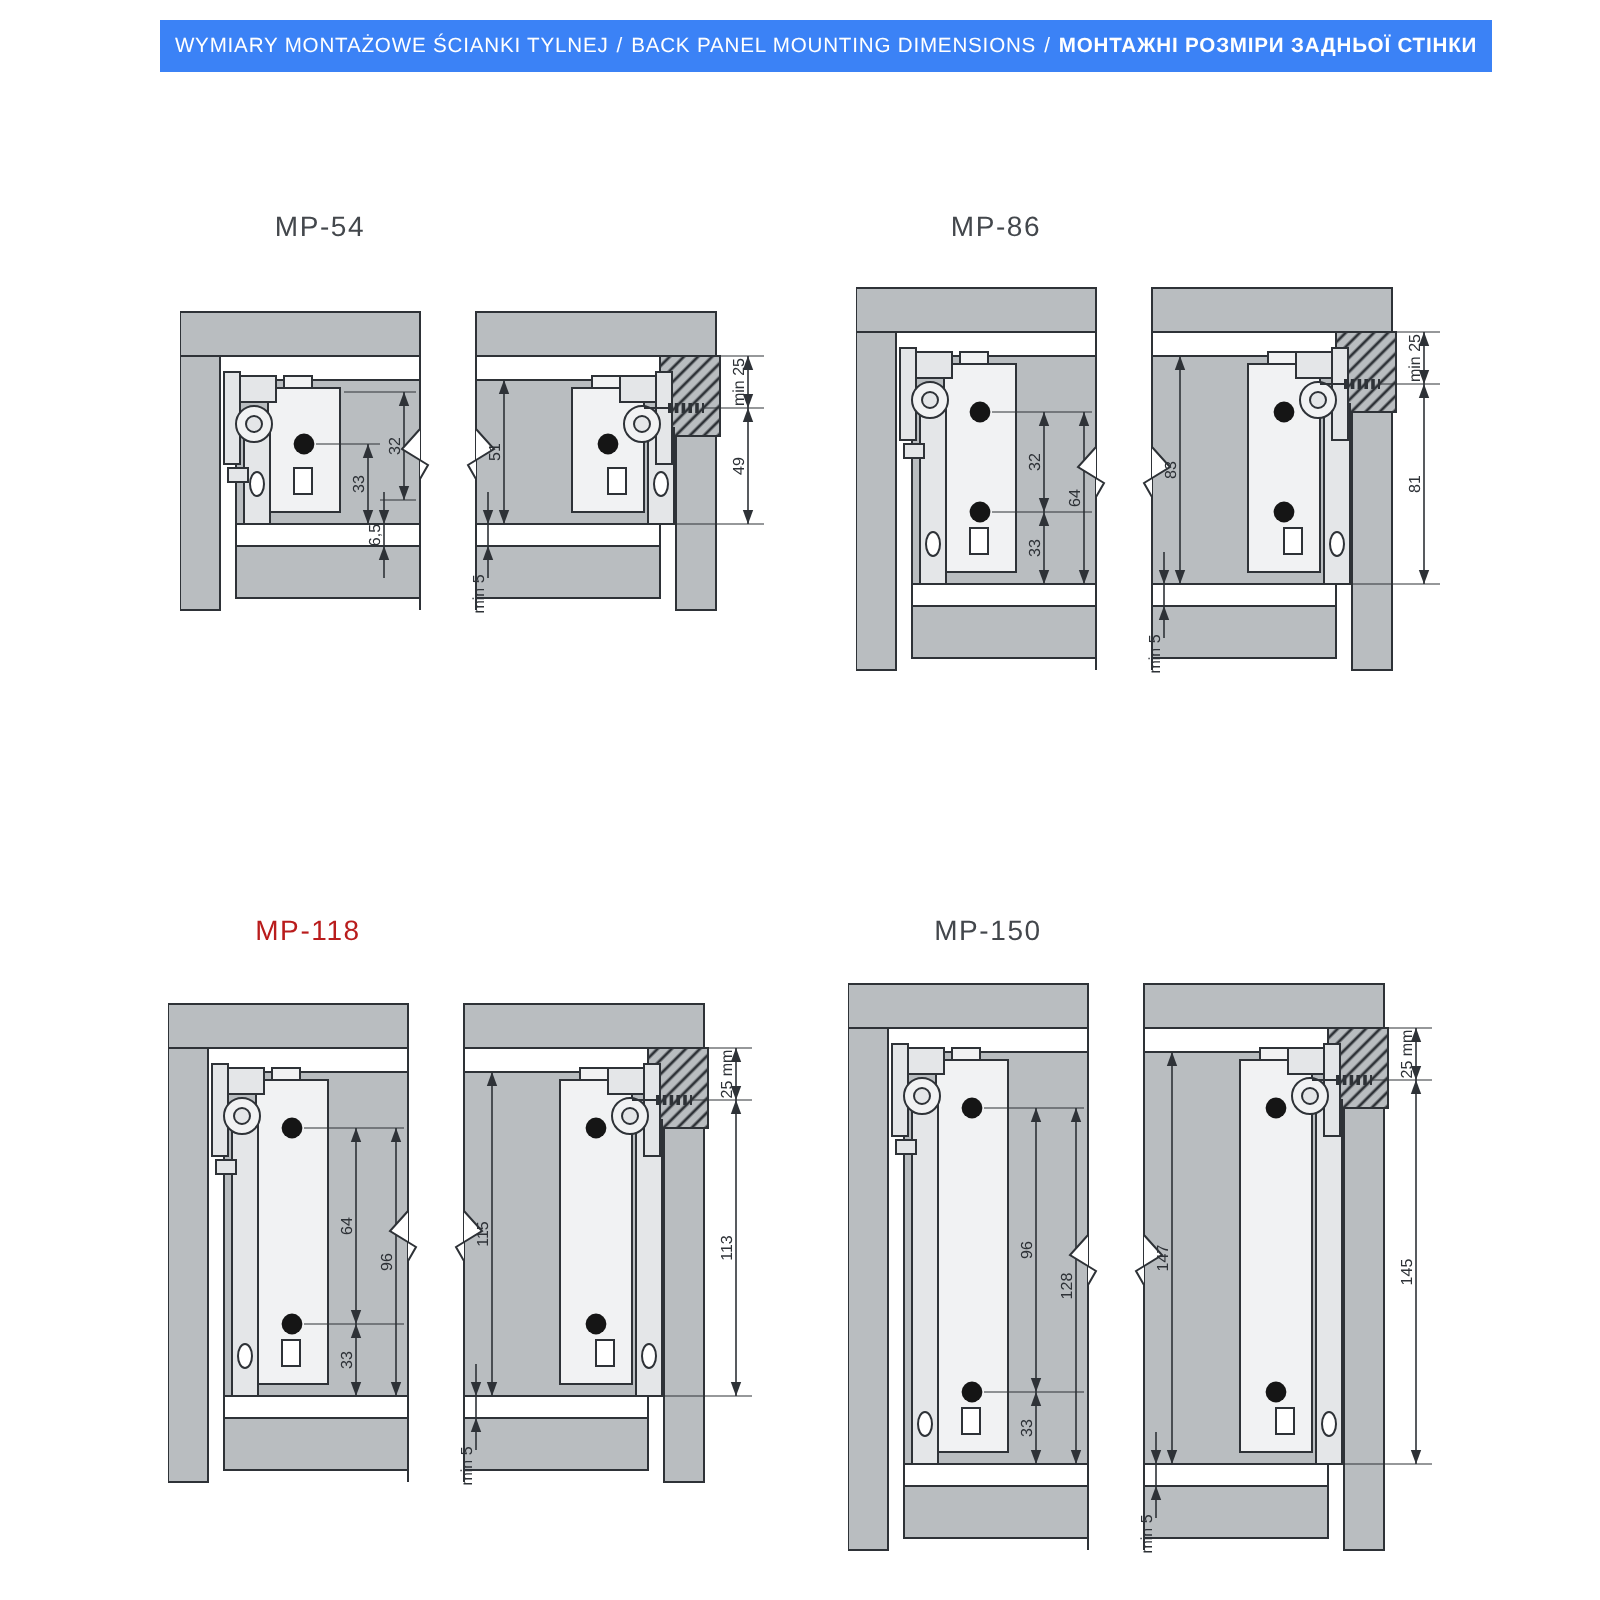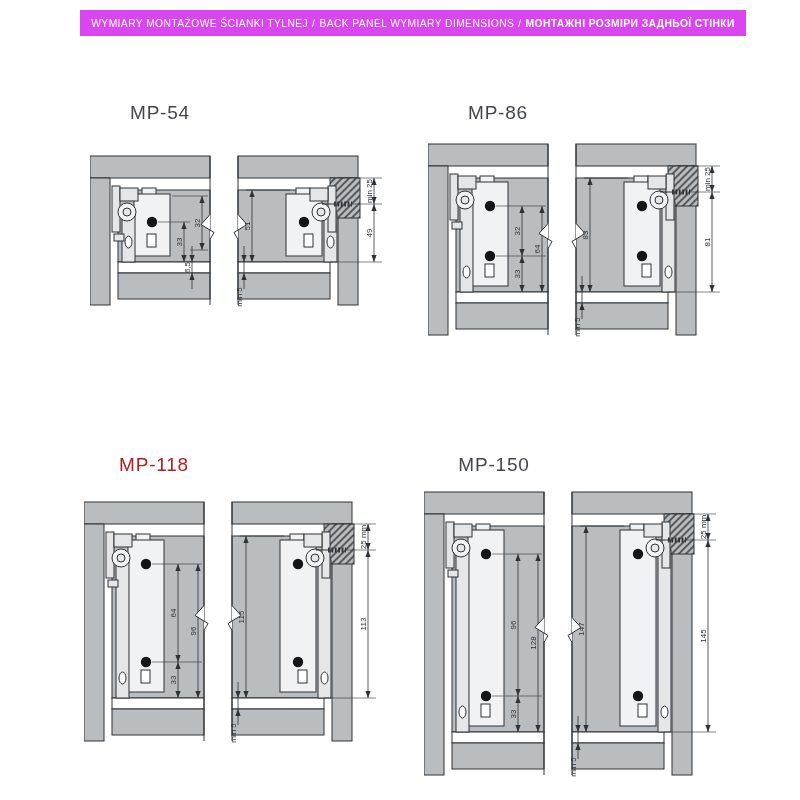--- a/index.html
+++ b/index.html
@@ -9,41 +9,41 @@
   }
   .header-bar{
     position:absolute;left:80px;top:10px;width:666px;height:26px;
     display:flex;align-items:center;justify-content:center;
     font-size:10.3px;letter-spacing:0.4px;white-space:nowrap;
   }
   .header-bar .seg{padding:0 2px;}
   .header-bar .seg.bold{font-weight:700;}
   .dg{position:absolute;}
   .dg-title{
-    width:140px;text-align:center;font-size:19px;letter-spacing:0.8px;
+    width:140px;text-align:center;font-size:14px;letter-spacing:0.8px;
     font-weight:400;line-height:26px;height:26px;
   }
   #dg-mp-54 .dg-title{margin-bottom:20px;}
   #dg-mp-86 .dg-title{margin-bottom:8px;text-align:center;}
   #dg-mp-118 .dg-title{margin-bottom:14px;}
   #dg-mp-150 .dg-title{margin-bottom:4px;}
   #dg-mp-54{left:90px;top:100px;}
   #dg-mp-86{left:428px;top:100px;}
   #dg-mp-118{left:84px;top:452px;}
   #dg-mp-150{left:424px;top:452px;}
   svg{display:block;}
   svg text{font-family:"Liberation Sans",sans-serif;}
 </style>
 </head>
 <body style="background: rgb(255, 255, 255);">
 
-<div class="header-bar" id="header-bar" style="background: #d946ef; color: rgb(255, 255, 255);">
+<div class="header-bar" id="header-bar" style="background: #3b82f6; color: rgb(255, 255, 255);">
   <span class="seg">WYMIARY MONTAŻOWE ŚCIANKI TYLNEJ</span>
   <span class="seg"> / </span>
-  <span class="seg">BACK PANEL WYMIARY DIMENSIONS</span>
+  <span class="seg">BACK PANEL MOUNTING DIMENSIONS</span>
   <span class="seg"> / </span>
   <span class="seg bold">МОНТАЖНІ РОЗМІРИ ЗАДНЬОЇ СТІНКИ</span>
 </div>
 
 <div class="dg" id="dg-mp-54">
   <div class="dg-title" style="color: rgb(67, 71, 76);">MP-54</div>
   <div class="dg-svg">
       <svg viewBox="0 0 318 173" width="318" height="173">
         <defs>
           <pattern id="h-mp-54" width="5" height="5" patternUnits="userSpaceOnUse" patternTransform="rotate(45)">

